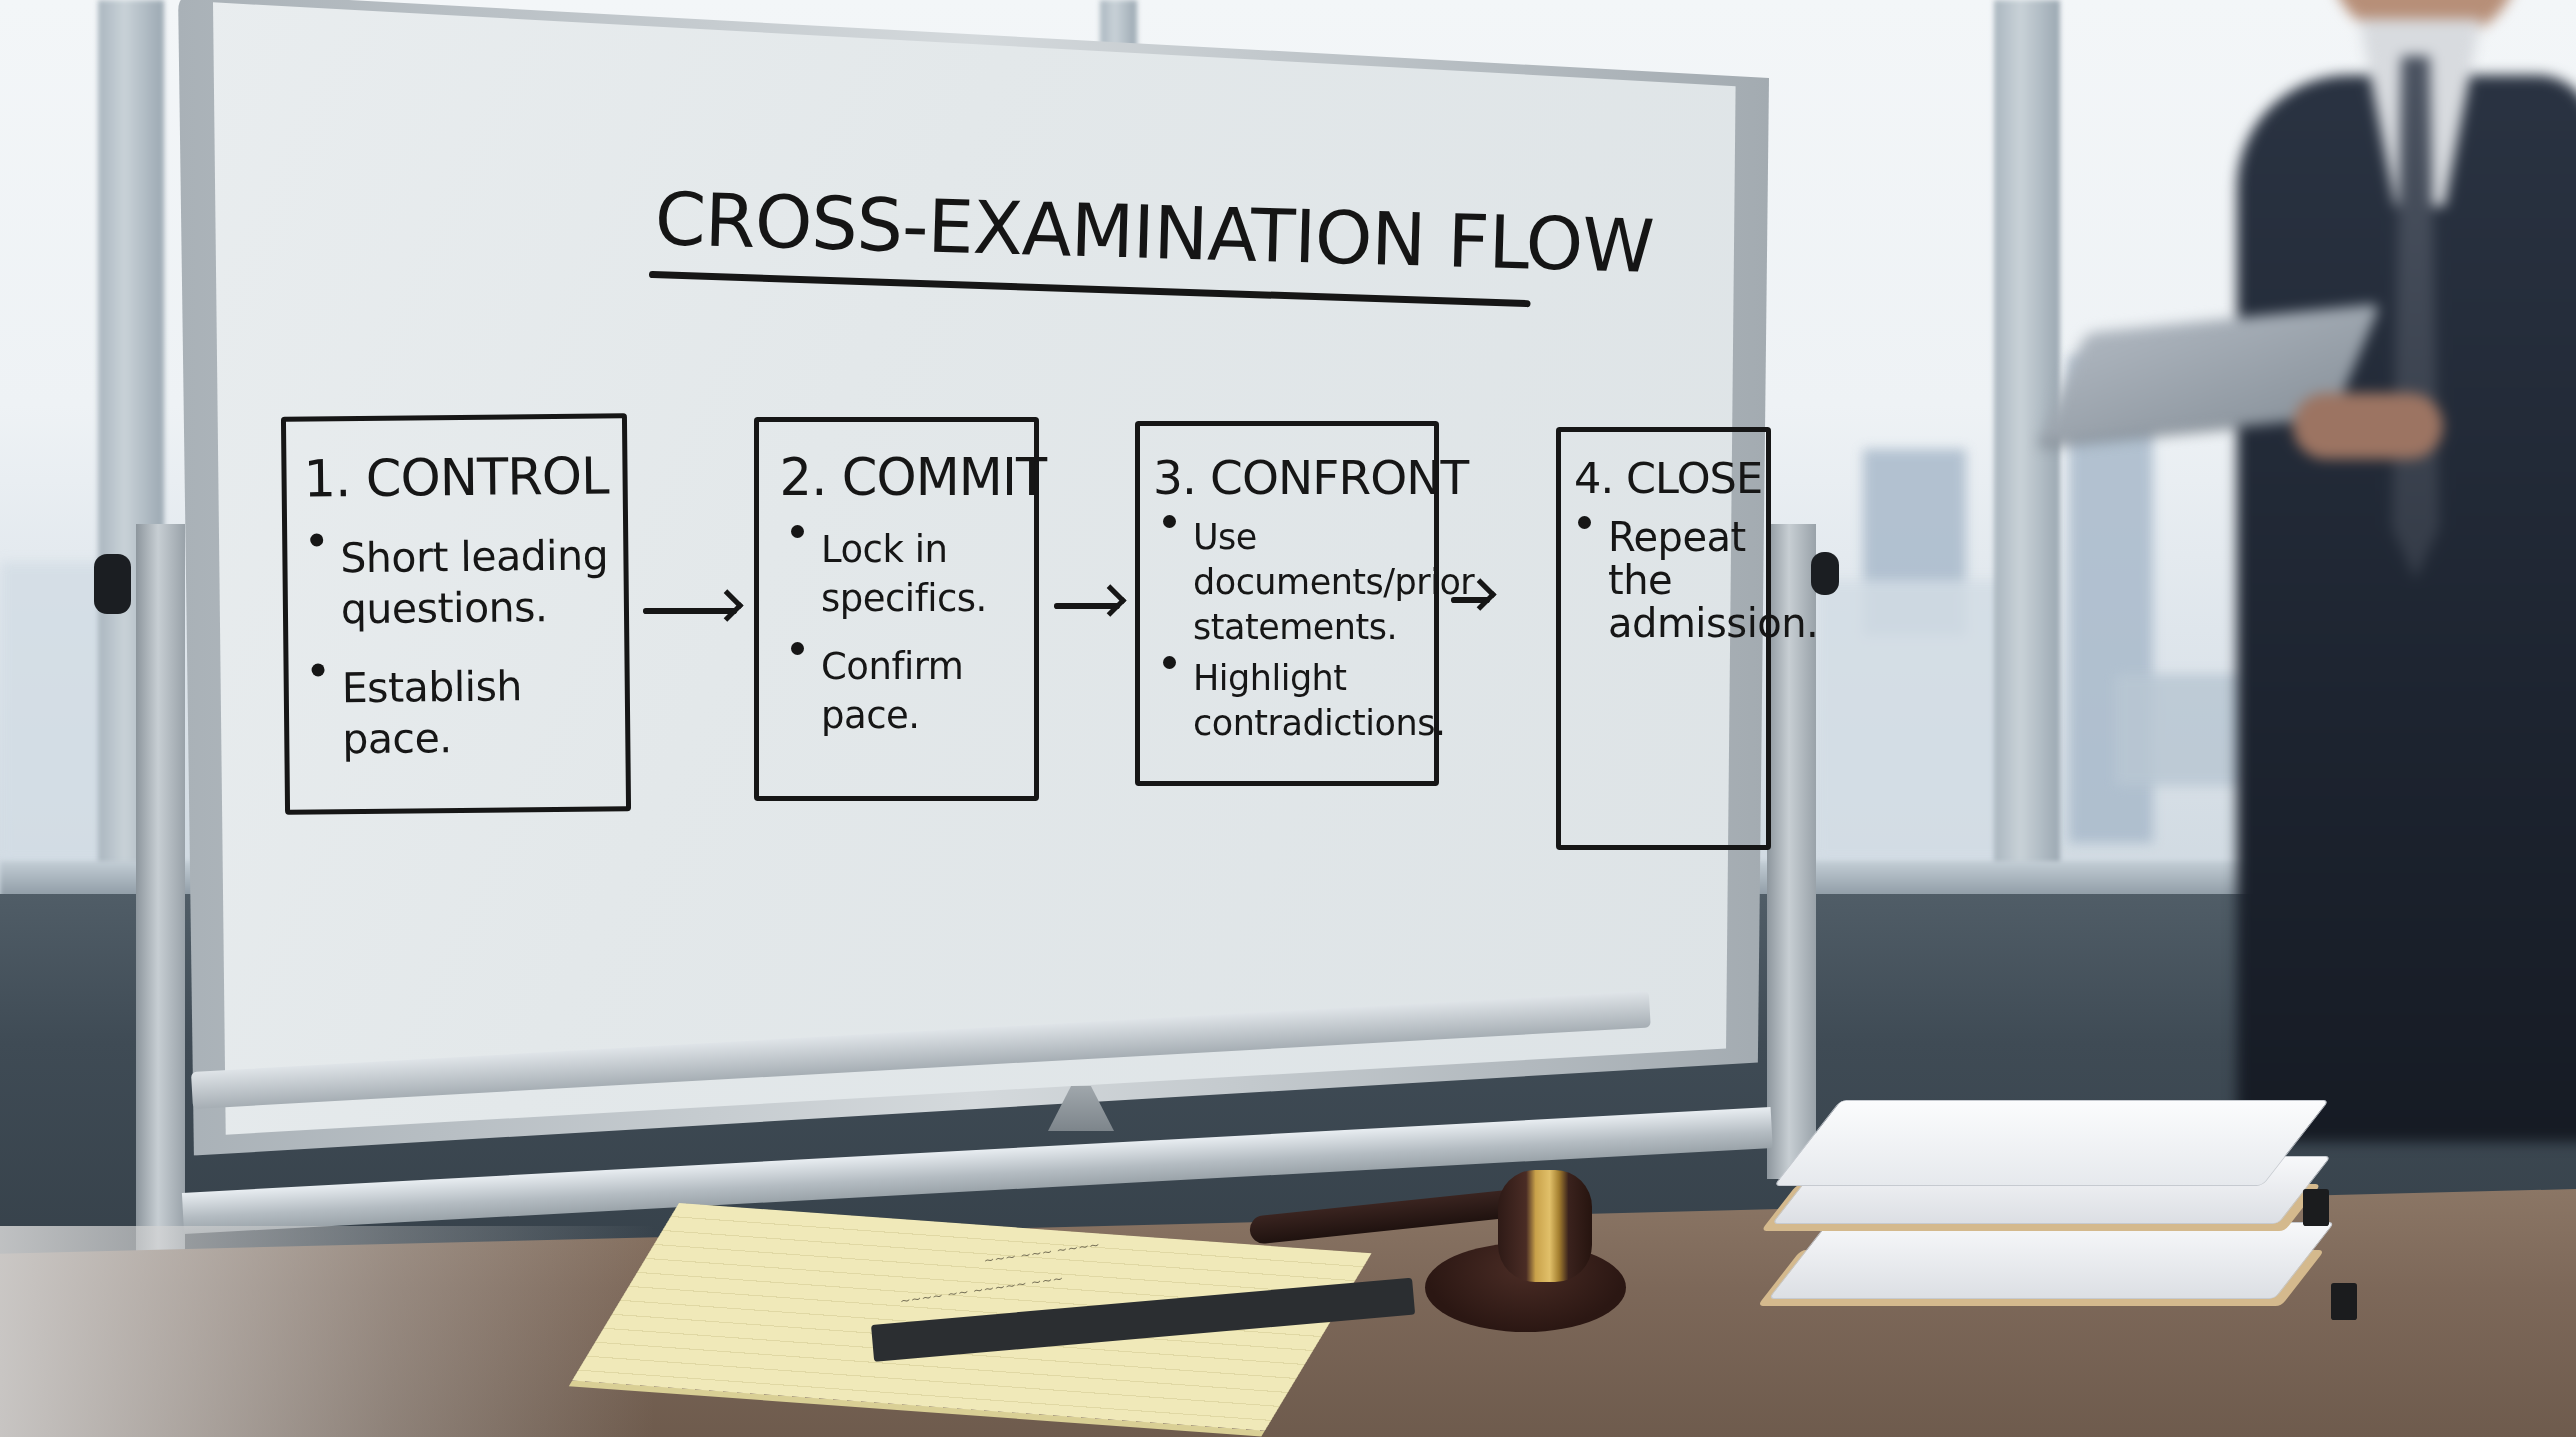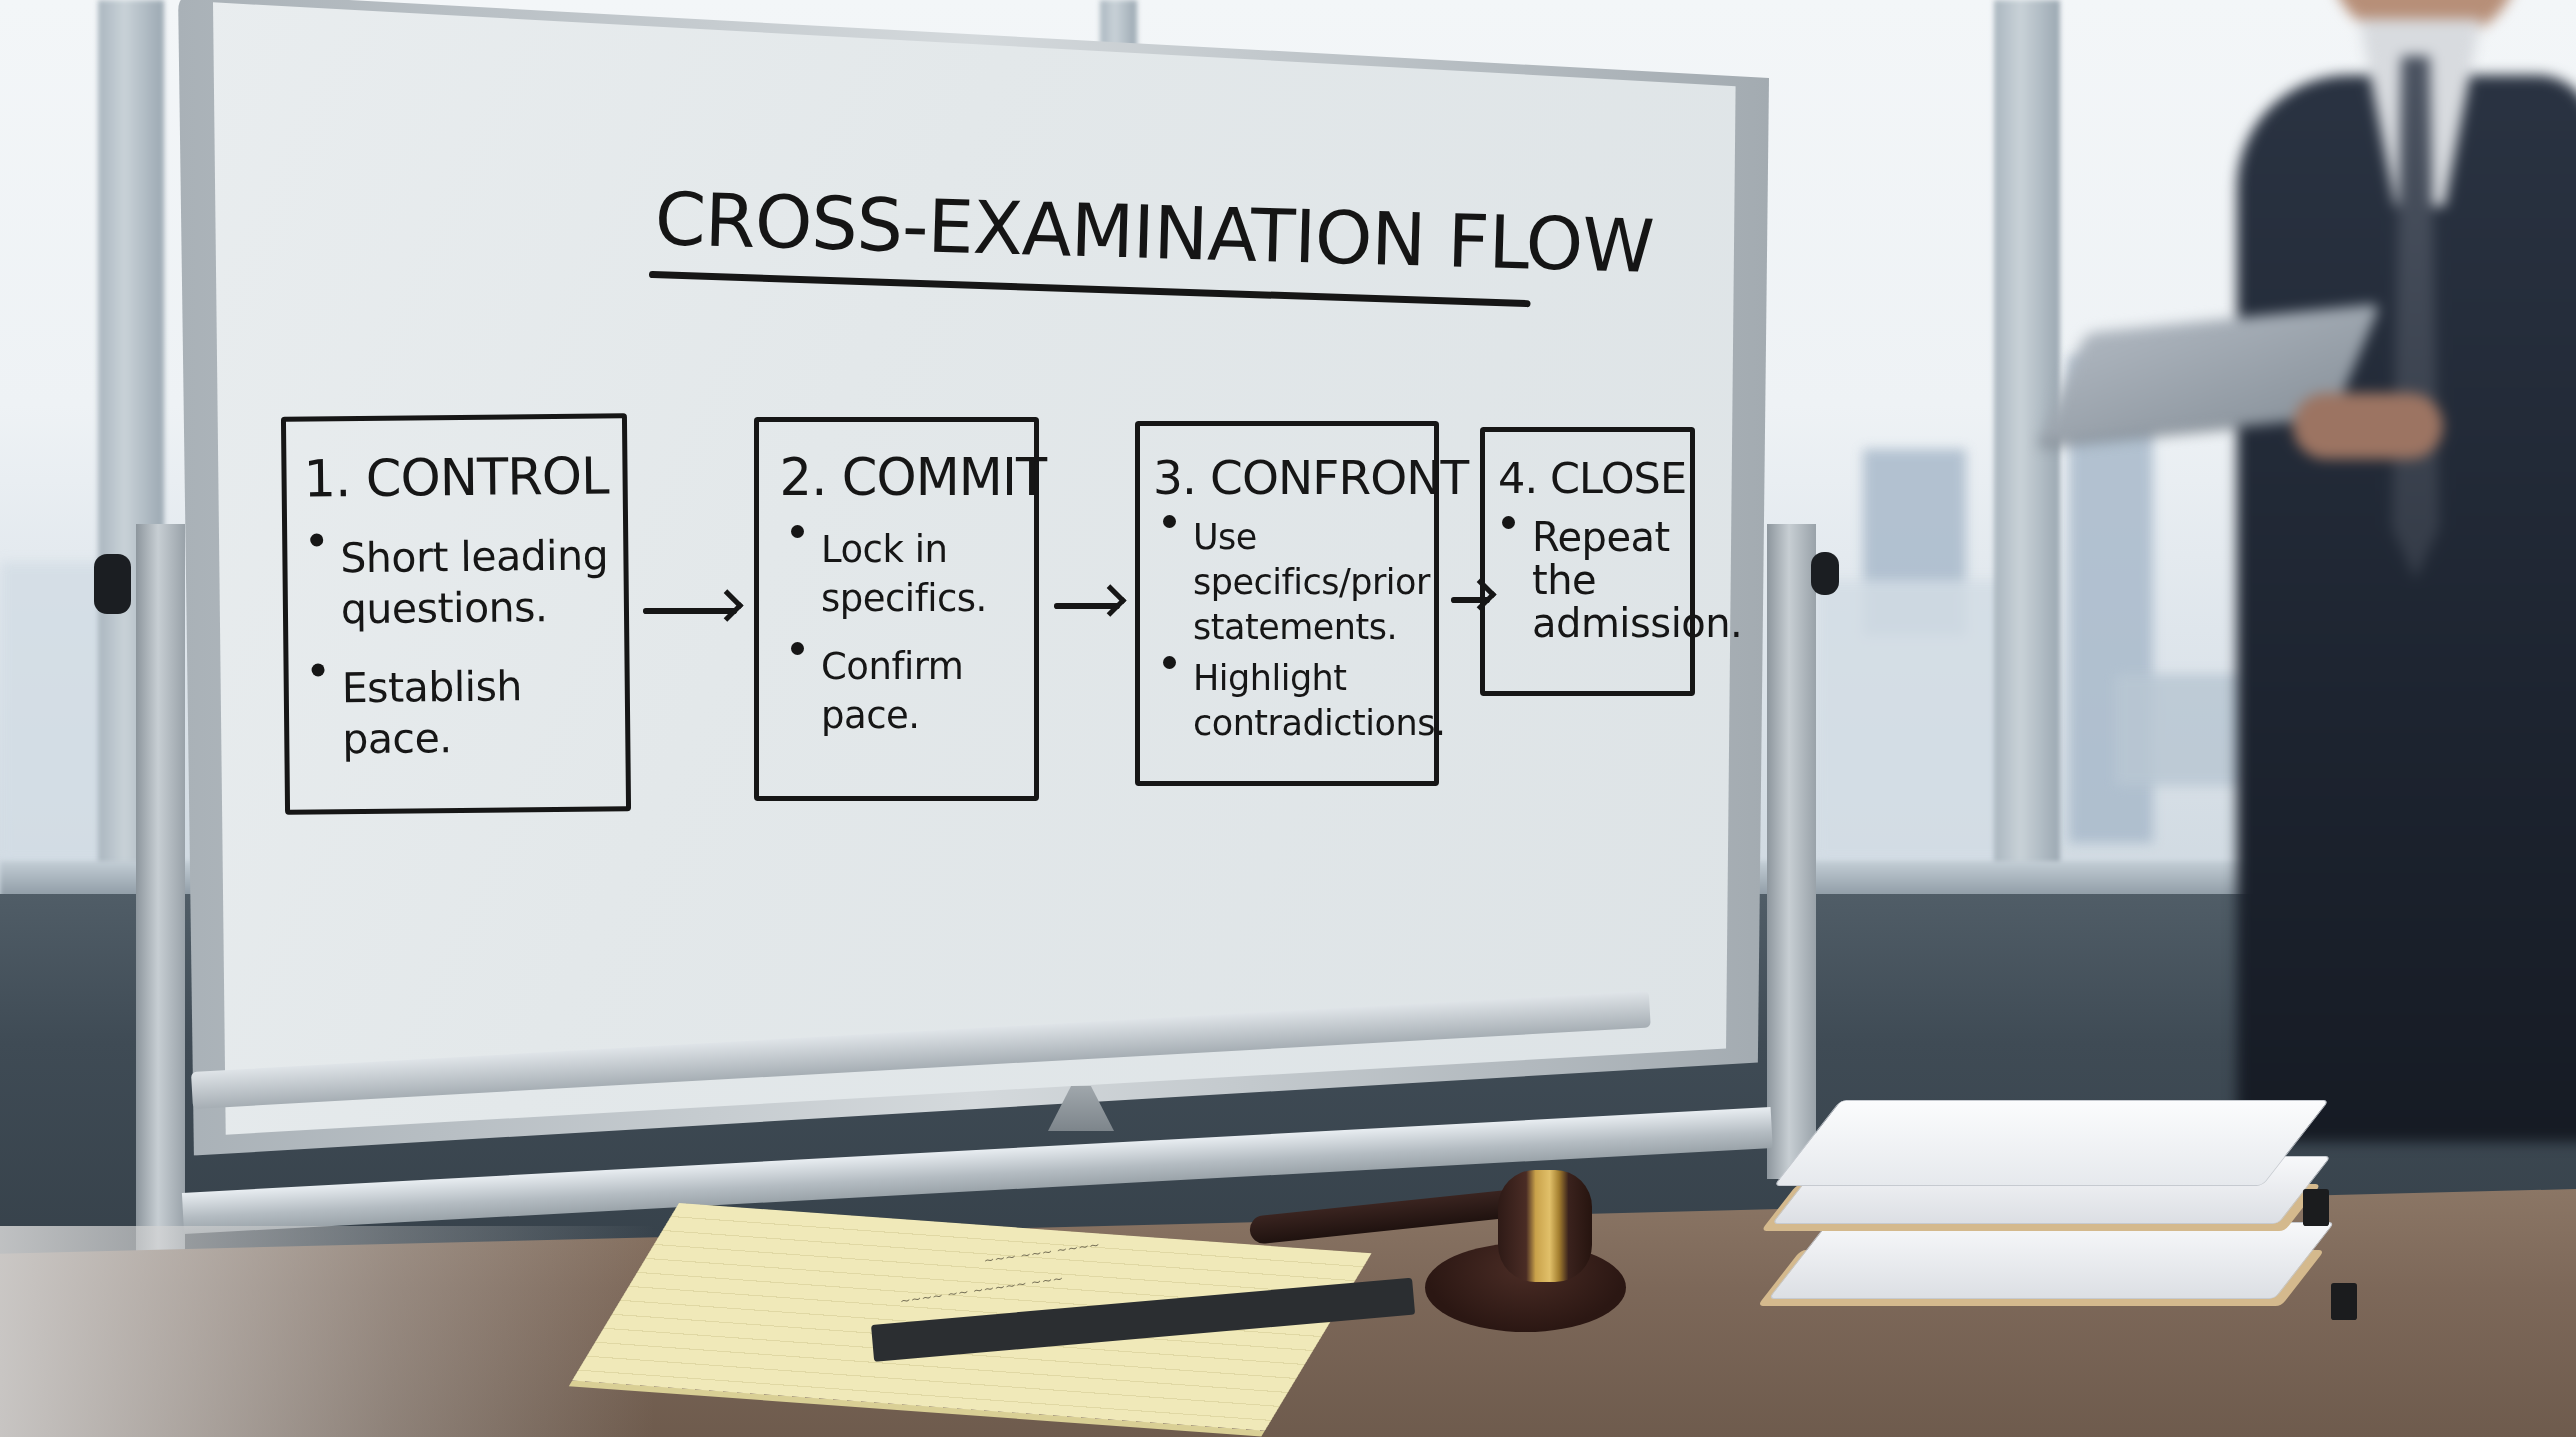--- a/index.html
+++ b/index.html
@@ -250,27 +250,27 @@
     <ul style="left:28px;top:103px;width:234px;font-size:37px;line-height:49px">
       <li style="margin-bottom:19px">Lock in specifics.</li>
       <li>Confirm pace.</li>
     </ul>
   </div>
   <div class="arrow" style="left:1054px;top:603px;width:66px"></div>
 
   <div class="step" style="left:1135px;top:421px;width:304px;height:365px">
     <div class="heading" style="left:13px;top:24px;font-size:47px">3. CONFRONT</div>
     <ul style="left:19px;top:89px;width:281px;font-size:35px;line-height:45px">
-      <li style="margin-bottom:5.6px">Use specifics/prior statements.</li>
+      <li style="margin-bottom:5.6px">Use documents/prior statements.</li>
       <li>Highlight contradictions.</li>
     </ul>
   </div>
   <div class="arrow" style="left:1451px;top:597px;width:39px"></div>
 
-  <div class="step" style="left:1480px;top:427px;width:215px;height:269px">
+  <div class="step" style="left:1556px;top:427px;width:215px;height:423px">
     <div class="heading" style="left:13px;top:20.6px;font-size:43px">4. CLOSE</div>
     <ul style="left:13px;top:84px;width:197px;font-size:40px;line-height:43px">
       <li style="margin-bottom:11.2px">Repeat the admission.</li>
     </ul>
   </div>
 
   <div class="desk"></div>
   <div class="desk-sheen"></div>
 
   <div class="pad"></div>

